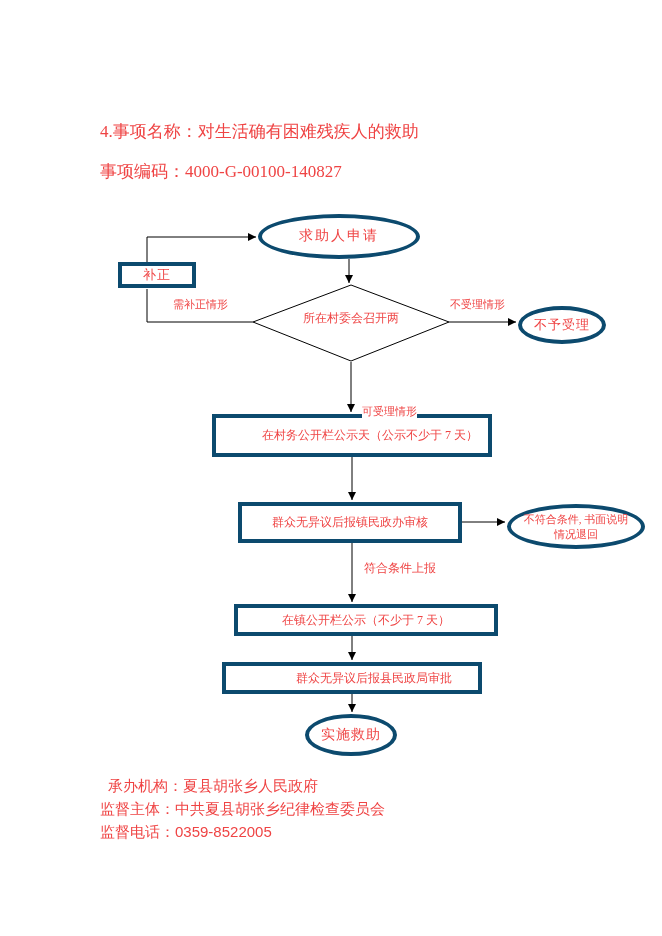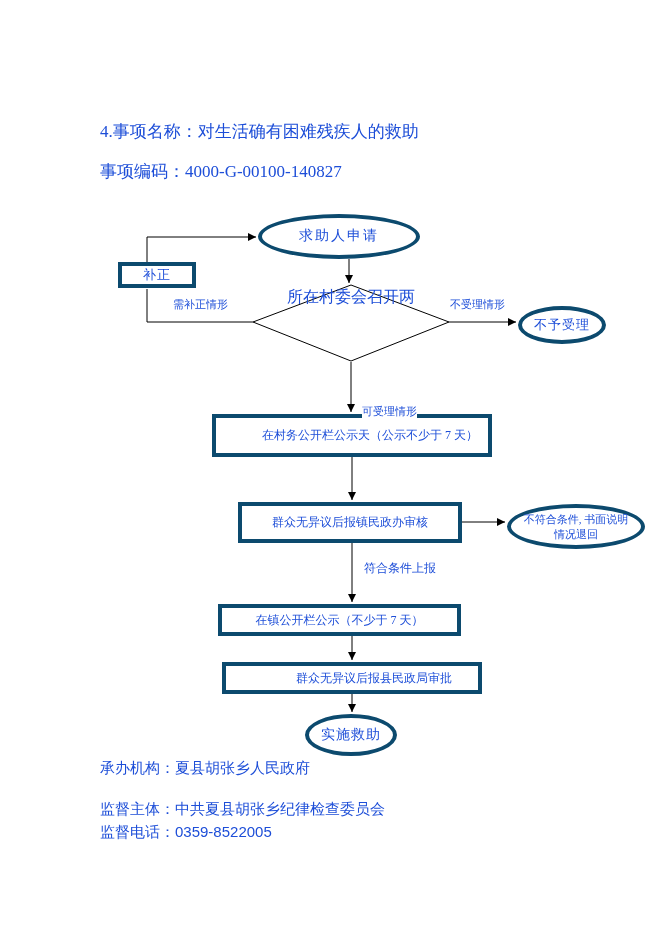--- a/index.html
+++ b/index.html
@@ -2,21 +2,21 @@
 <html><head>
 <meta charset="utf-8">
 <style>
   * { box-sizing: border-box; margin: 0; padding: 0; }
   html, body { background: #ffffff; }
   .page {
     position: relative;
     width: 662px;
     height: 936px;
     background: #ffffff;
-    color: #1d4ed8;
+    color: #ef4444;
     font-family: "Liberation Serif", "DejaVu Serif", serif;
     overflow: hidden;
   }
   .doc-title { position: absolute; left: 100px; top: 120px; font-size: 17px; }
   .doc-code  { position: absolute; left: 100px; top: 160px; font-size: 17px; }
 
   .flow-svg { position: absolute; left: 0; top: 0; width: 662px; height: 936px; pointer-events: none; }
 
   .node {
     position: absolute;
@@ -27,39 +27,39 @@
     align-items: center;
     justify-content: center;
     text-align: center;
     line-height: 1.35;
   }
   .ellipse { border-radius: 50%; }
 
   .node-start   { left: 258px; top: 214px; width: 162px; height: 45px; font-size: 14px; letter-spacing: 2px; }
   .node-correction { left: 118px; top: 262px; width: 78px; height: 26px; font-size: 13px; letter-spacing: 1px; }
   .node-decision-text {
-    position: absolute; left: 253px; top: 288px; width: 196px;
-    font-size: 16px; line-height: 17px; text-align: center; background: transparent;
+    position: absolute; left: 253px; top: 310px; width: 196px;
+    font-size: 12px; line-height: 17px; text-align: center; background: transparent;
   }
   .node-reject  { left: 518px; top: 306px; width: 88px; height: 38px; font-size: 13px; letter-spacing: 1px; }
   .node-village { left: 212px; top: 414px; width: 280px; height: 43px; font-size: 12px; padding-left: 36px; }
   .node-review  { left: 238px; top: 502px; width: 224px; height: 41px; font-size: 12px; }
   .node-return  { left: 507px; top: 504px; width: 138px; height: 45px; font-size: 11px; line-height: 15px; }
-  .node-townpub { left: 218px; top: 604px; width: 243px; height: 32px; font-size: 12px; }
+  .node-townpub { left: 234px; top: 604px; width: 264px; height: 32px; font-size: 12px; }
   .node-county  { left: 222px; top: 662px; width: 260px; height: 32px; font-size: 12px; padding-left: 44px; }
   .node-end     { left: 305px; top: 714px; width: 92px; height: 42px; font-size: 14px; letter-spacing: 1px; }
 
   .edge-label { position: absolute; font-size: 11px; white-space: nowrap; background: #fff; }
   .lbl-need-correction { left: 173px; top: 297px; }
   .lbl-not-accept      { left: 450px; top: 297px; }
   .lbl-acceptable      { left: 362px; top: 379px; margin-top: 25px; }
   .lbl-meets-condition { left: 364px; top: 560px; font-size: 12px; }
 
   .footer-line { position: absolute; left: 100px; font-size: 15px; }
-  .footer-agency     { top: 759px; }
+  .footer-agency     { top: 777px; margin-left: 8px; }
   .footer-supervisor { top: 800px; }
   .footer-phone      { top: 823px; }
   .sans { font-family: "Liberation Sans", "DejaVu Sans", sans-serif; }
 </style>
 </head>
 <body>
 
 <div class="page">
 
   <div class="doc-title">4.事项名称：对生活确有困难残疾人的救助</div>

